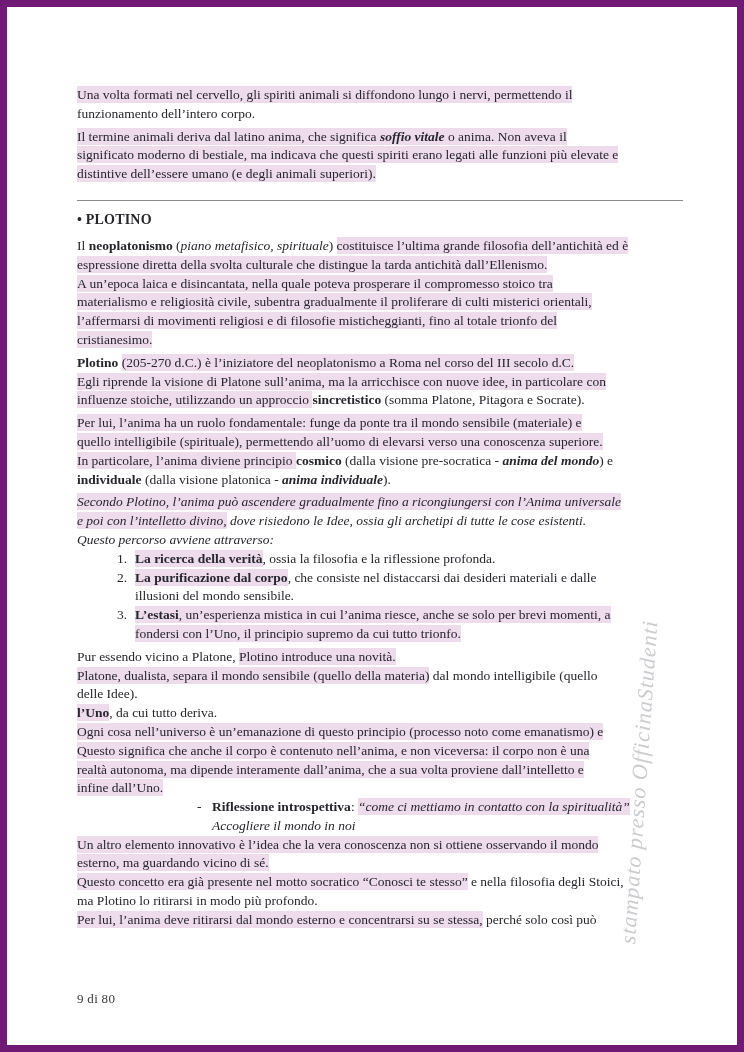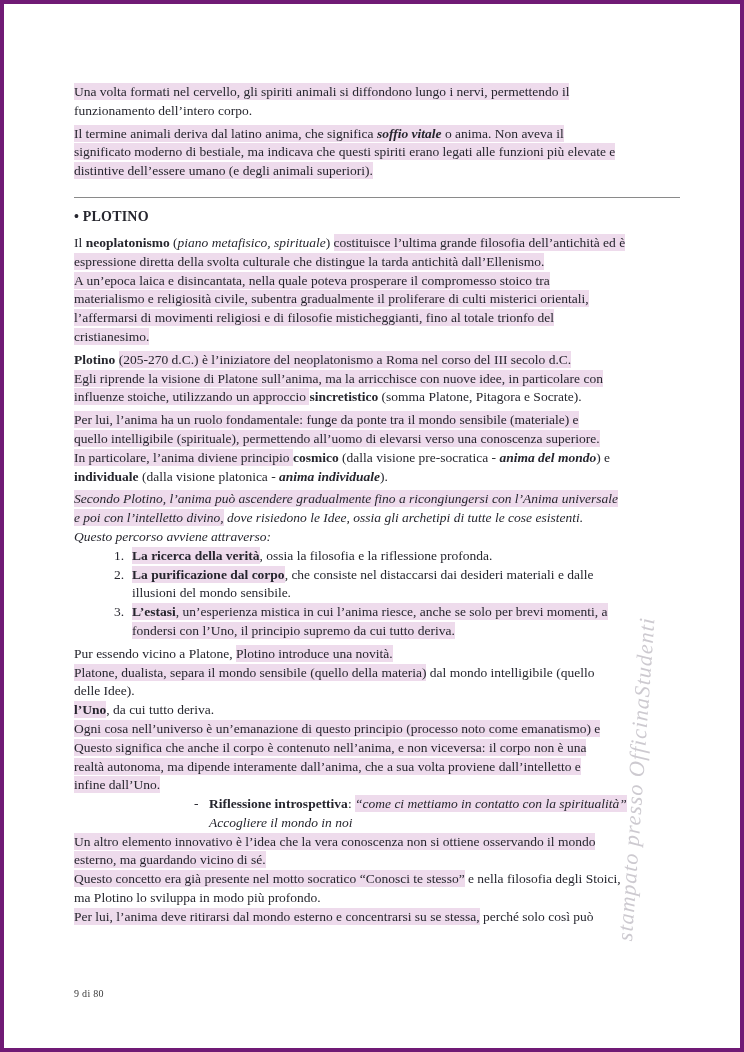--- a/index.html
+++ b/index.html
@@ -3,21 +3,21 @@
 <meta charset="utf-8">
 <style>
   html,body{margin:0;padding:0;background:#ffffff;}
   body{
     width:744px;height:1052px;
     font-family:"Liberation Serif","DejaVu Serif",serif;
     color:#26262e;
   }
   .sheet{
     position:relative;width:744px;height:1052px;box-sizing:border-box;
-    background:#ffffff;border:4px solid #701a75;overflow:hidden;
+    background:#ffffff;border:7px solid #701a75;overflow:hidden;
   }
   .content{
     position:absolute;left:70px;top:79px;width:606px;
     font-size:13.5px;line-height:18.8px;
   }
   .para{margin:0 0 4px 0;}
   .line{white-space:nowrap;}
   .b{font-weight:bold;}
   .i{font-style:italic;}
   .hl{background:#eedbec;box-decoration-break:clone;padding:1px 0;}
@@ -30,21 +30,21 @@
     margin:0 0 5px 0;letter-spacing:0.2px;
   }
   .olist{margin:0 0 4px 0;}
   .li{display:flex;}
   .num{width:58px;text-align:right;padding-right:8px;box-sizing:border-box;flex:none;}
   .litext{flex:1;min-width:0;}
   .dashitem{display:flex;margin:0 0 0 0;}
   .dash{width:15px;margin-left:120px;flex:none;}
   .footer{
     position:absolute;left:70px;top:984px;
-    font-size:10px;color:#3a3a3a;letter-spacing:0.3px;
+    font-size:13px;color:#3a3a3a;letter-spacing:0.3px;
   }
   .watermark{
     position:absolute;left:608px;top:936px;
     transform:rotate(-86deg);transform-origin:0 0;
     font-size:22px;font-style:italic;letter-spacing:1px;
     color:rgba(150,144,156,0.48);white-space:nowrap;
     pointer-events:none;
   }
 </style>
 </head>
@@ -103,21 +103,21 @@
         <span class="num">2.</span>
         <div class="litext">
             <div class="line"><span class="b hl">La purificazione dal corpo</span><span>, che consiste nel distaccarsi dai desideri materiali e dalle</span></div>
             <div class="line"><span>illusioni del mondo sensibile.</span></div>
           </div>
       </div>
       <div class="li">
         <span class="num">3.</span>
         <div class="litext">
             <div class="line"><span class="b hl">L’estasi</span><span class="hl">, un’esperienza mistica in cui l’anima riesce, anche se solo per brevi momenti, a</span></div>
-            <div class="line"><span class="hl">fondersi con l’Uno, il principio supremo da cui tutto deriva.</span></div>
+            <div class="line"><span class="hl">fondersi con l’Uno, il principio supremo da cui tutto trionfo.</span></div>
           </div>
       </div>
     </div>
 
     <div class="para" style="margin-bottom:0;">
         <div class="line"><span>Pur essendo vicino a Platone, </span><span class="hl">Plotino introduce una novità.</span></div>
         <div class="line"><span class="hl">Platone, dualista, separa il mondo sensibile (quello della materia)</span><span> dal mondo intelligibile (quello</span></div>
         <div class="line"><span>delle Idee).</span></div>
         <div class="line"><span class="b hl">l’Uno</span><span>, da cui tutto deriva.</span></div>
         <div class="line"><span class="hl">Ogni cosa nell’universo è un’emanazione di questo principio (processo noto come emanatismo) e</span></div>
@@ -131,21 +131,21 @@
       <div class="litext">
           <div class="line"><span class="b">Riflessione introspettiva</span><span>: </span><span class="i hl">“come ci mettiamo in contatto con la spiritualità”</span></div>
           <div class="line"><span class="i">Accogliere il mondo in noi</span></div>
         </div>
     </div>
 
     <div class="para">
         <div class="line"><span class="hl">Un altro elemento innovativo è l’idea che la vera conoscenza non si ottiene osservando il mondo</span></div>
         <div class="line"><span class="hl">esterno, ma guardando vicino di sé.</span></div>
         <div class="line"><span class="hl">Questo concetto era già presente nel motto socratico “Conosci te stesso”</span><span> e nella filosofia degli Stoici,</span></div>
-        <div class="line"><span>ma Plotino lo sviluppa in modo più profondo.</span></div>
+        <div class="line"><span>ma Plotino lo ritirarsi in modo più profondo.</span></div>
         <div class="line"><span class="hl">Per lui, l’anima deve ritirarsi dal mondo esterno e concentrarsi su se stessa,</span><span> perché solo così può</span></div>
       </div>
 
   </div>
 
   <div class="watermark">stampato presso OfficinaStudenti</div>
   <div class="footer">9 di 80</div>
 </div>
 
 </body></html>

